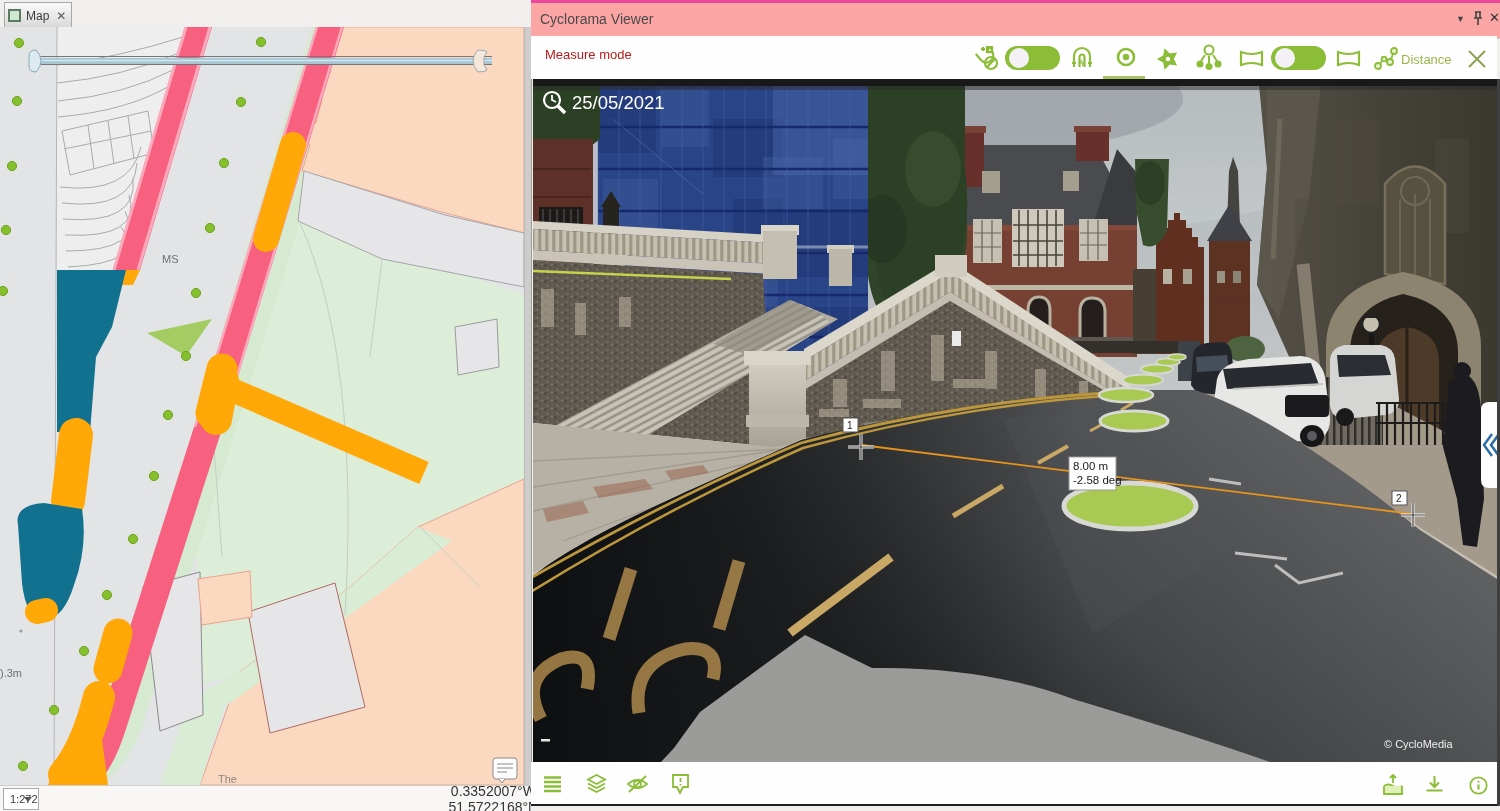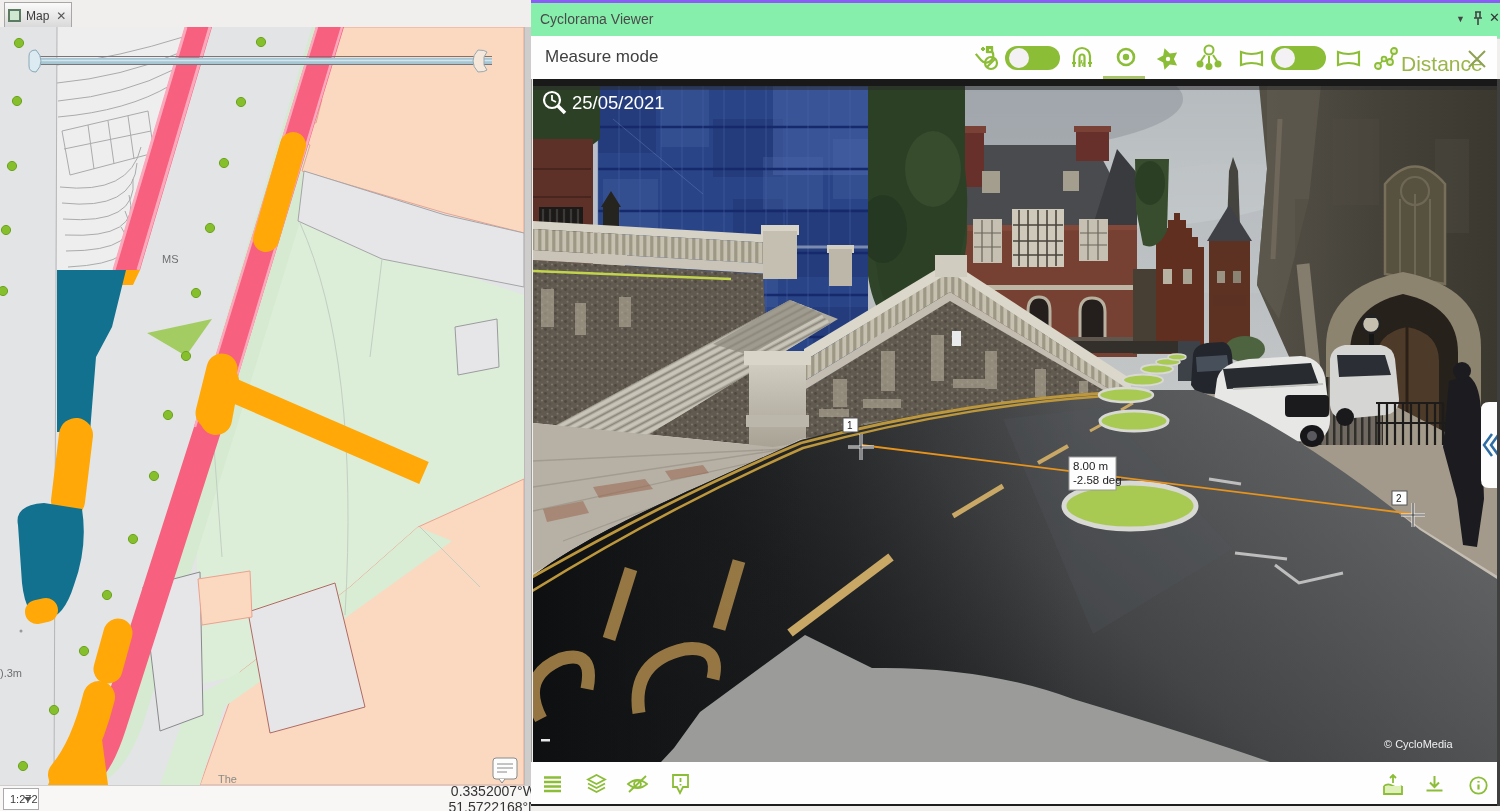--- a/index.html
+++ b/index.html
@@ -7,25 +7,25 @@
 .abs{position:absolute;}
 #tabbar{left:0;top:0;width:531px;height:27px;background:#f0efee;border-bottom:1px solid #d5d4d3;}
 #tab{left:4px;top:2px;width:66px;height:25px;background:linear-gradient(#fafafa,#d8d8d8);border:1px solid #a8a7a6;border-bottom:none;display:flex;align-items:center;font-size:12px;color:#3b3b3b;}
 #tabicon{width:13px;height:13px;margin:0 5px 0 3px;background:#cfe8cf;border:2px solid #5a7a62;box-sizing:border-box;}
 #tabx{color:#555;font-size:12px;margin-left:7px;}
 #mapwrap{left:0;top:27px;width:524px;height:758px;overflow:hidden;text-align:center;}
 #splitter{left:524px;top:27px;width:6px;height:758px;background:#cecdcc;border-left:1px solid #bbbab9;border-right:1px solid #9e9d9c;}
 #statusbar{left:0;top:785px;width:531px;height:26px;background:#f8f7f6;border-top:1px solid #cfcecd;display:flex;align-items:center;font-size:12px;color:#3a3a3a;box-sizing:border-box;padding-right:15px;gap:46px;}
 #scale{width:88px;height:20px;background:#fff;border:1px solid #ababab;margin-left:3px;font-size:11px;display:flex;align-items:center;padding-left:6px;position:relative;}
 #scale:after{content:"";position:absolute;right:6px;top:8px;border-left:4px solid transparent;border-right:4px solid transparent;border-top:5px solid #555;}
-#rtitle{left:531px;top:0;width:969px;height:35px;background:#86efac;border-top:3px solid #8b5cf6;border-bottom:1px solid #cfcecd;}
+#rtitle{left:531px;top:0;width:969px;height:35px;background:#fca5a5;border-top:3px solid #ec4899;border-bottom:1px solid #cfcecd;}
 #rtitle .t{position:absolute;left:9px;top:8px;font-size:14px;color:#4a4a4a;}
 #rtitle .ic{position:absolute;top:9px;color:#444;font-size:12px;}
 #mmbar{left:531px;top:36px;width:966px;height:43px;background:#fefefe;}
-#mmtext{position:absolute;left:14px;top:11px;font-size:17px;color:#404040;}
+#mmtext{position:absolute;left:14px;top:11px;font-size:13px;color:#b91c1c;}
 #photo{left:533px;top:79px;width:964px;height:683px;}
 #btoolbar{left:531px;top:762px;width:966px;height:42px;background:#fefefe;}
 #bstrip{left:531px;top:804px;width:969px;height:7px;background:#f0efee;border-top:2px solid #1e1e1e;}
 #rborder{left:1497px;top:79px;width:3px;height:727px;background:#3f3f3f;}
 svg{display:block;}
 </style>
 </head>
 <body>
 <div id="app">
   <div class="abs" id="tabbar"></div>
@@ -243,21 +243,21 @@
         <g stroke="#8cbd37" stroke-width="1.8" fill="none">
           <path d="M4,20 L10,13 L16,16 L20,5"></path>
         </g>
         <g fill="#e8f2cf" stroke="#8cbd37" stroke-width="1.8">
           <circle cx="4" cy="20" r="3"></circle>
           <circle cx="10" cy="13" r="2.4"></circle>
           <circle cx="16" cy="16" r="3"></circle>
           <circle cx="20" cy="5" r="3"></circle>
         </g>
       </svg>
-      <span class="abs" style="left:870px;top:16px;font-size:21px;color:#9ab64a;">Distance</span>
+      <span class="abs" style="left:870px;top:16px;font-size:13px;color:#9ab64a;">Distance</span>
       <svg class="abs" style="left:936px;top:13px;" width="20" height="20">
         <path d="M2,2 L18,18 M18,2 L2,18" stroke="#8fa254" stroke-width="2" fill="none"></path>
       </svg>
   </div>
   <div class="abs" id="photo">
       <svg width="964" height="683" viewBox="0 0 964 683">
         <defs>
 <linearGradient id="sky" x1="0" y1="0" x2="0" y2="1">
  <stop offset="0" stop-color="#9aa1a8"></stop>
             <stop offset="0.4" stop-color="#b4b9bd"></stop>

